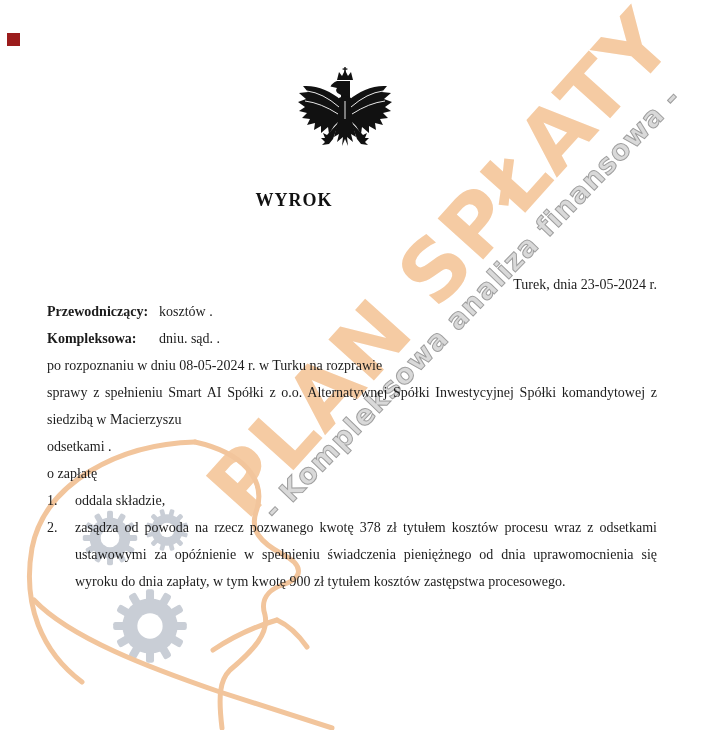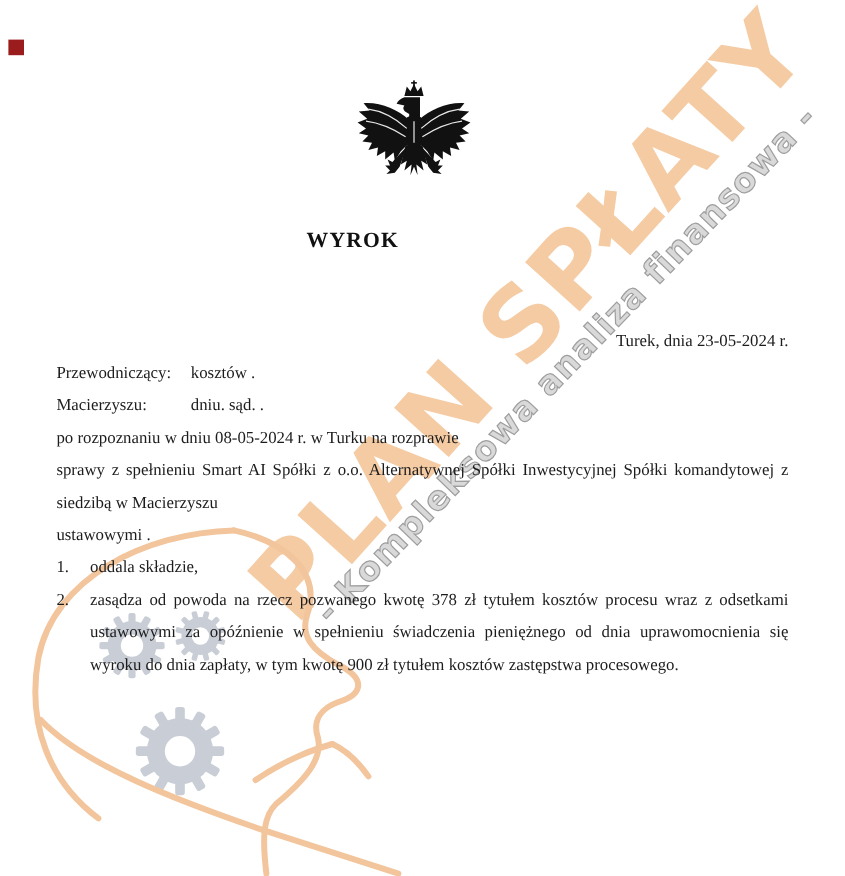--- a/index.html
+++ b/index.html
@@ -29,21 +29,21 @@
   .marker{position:absolute;left:7px;top:33px;width:13px;height:13px;background:#9b1c1c;}
   .titles{
     position:absolute;left:0;top:186px;width:588px;text-align:center;
     font-weight:bold;font-size:18px;line-height:29px;letter-spacing:1px;color:#111;
   }
   .textcol{
     position:absolute;left:47px;top:271px;width:610px;
     font-size:14px;line-height:27px;
   }
   .dateline{text-align:right;}
-  .role-label{display:inline-block;width:112px;}
+  .role-label{display:inline-block;width:112px;font-weight:bold;}
   .just{text-align:justify;text-align-last:left;}
   .ruling{position:relative;padding-left:28px;}
   .ruling .num{position:absolute;left:0;top:0;}
   p{margin:0;}
 </style>
 </head>
 <body>
 
 <div class="wm-layer">
   <div class="wm-main">PLAN SPŁATY</div>
@@ -134,24 +134,25 @@
     </g>
   </svg>
 
   <div class="titles">
     <div>WYROK</div>
   </div>
 
   <div class="textcol">
     <p class="dateline">Turek, dnia 23-05-2024 r.</p>
     <p><span class="role-label">Przewodniczący:</span><span>kosztów .</span></p>
-    <p><span class="role-label">Macierzyszu:</span><span>dniu. sąd. .</span></p>
+    <p><span class="role-label">Kompleksowa:</span><span>dniu. sąd. .</span></p>
     <p>po rozpoznaniu w dniu 08-05-2024 r. w Turku na rozprawie</p>
     <p class="just">sprawy z spełnieniu Smart AI Spółki z o.o. Alternatywnej Spółki Inwestycyjnej Spółki komandytowej z siedzibą w Macierzyszu</p>
-    <p>ustawowymi .</p>
+    <p>odsetkami .</p>
+    <p>o zapłatę</p>
 
     <div class="ruling">
       <span class="num">1.</span>
       <p>oddala składzie,</p>
     </div>
     <div class="ruling">
       <span class="num">2.</span>
       <p class="just">zasądza od powoda na rzecz pozwanego kwotę 378 zł tytułem kosztów procesu wraz z odsetkami ustawowymi za opóźnienie w spełnieniu świadczenia pieniężnego od dnia uprawomocnienia się wyroku do dnia zapłaty, w tym kwotę 900 zł tytułem kosztów zastępstwa procesowego.</p>
     </div>
   </div>

